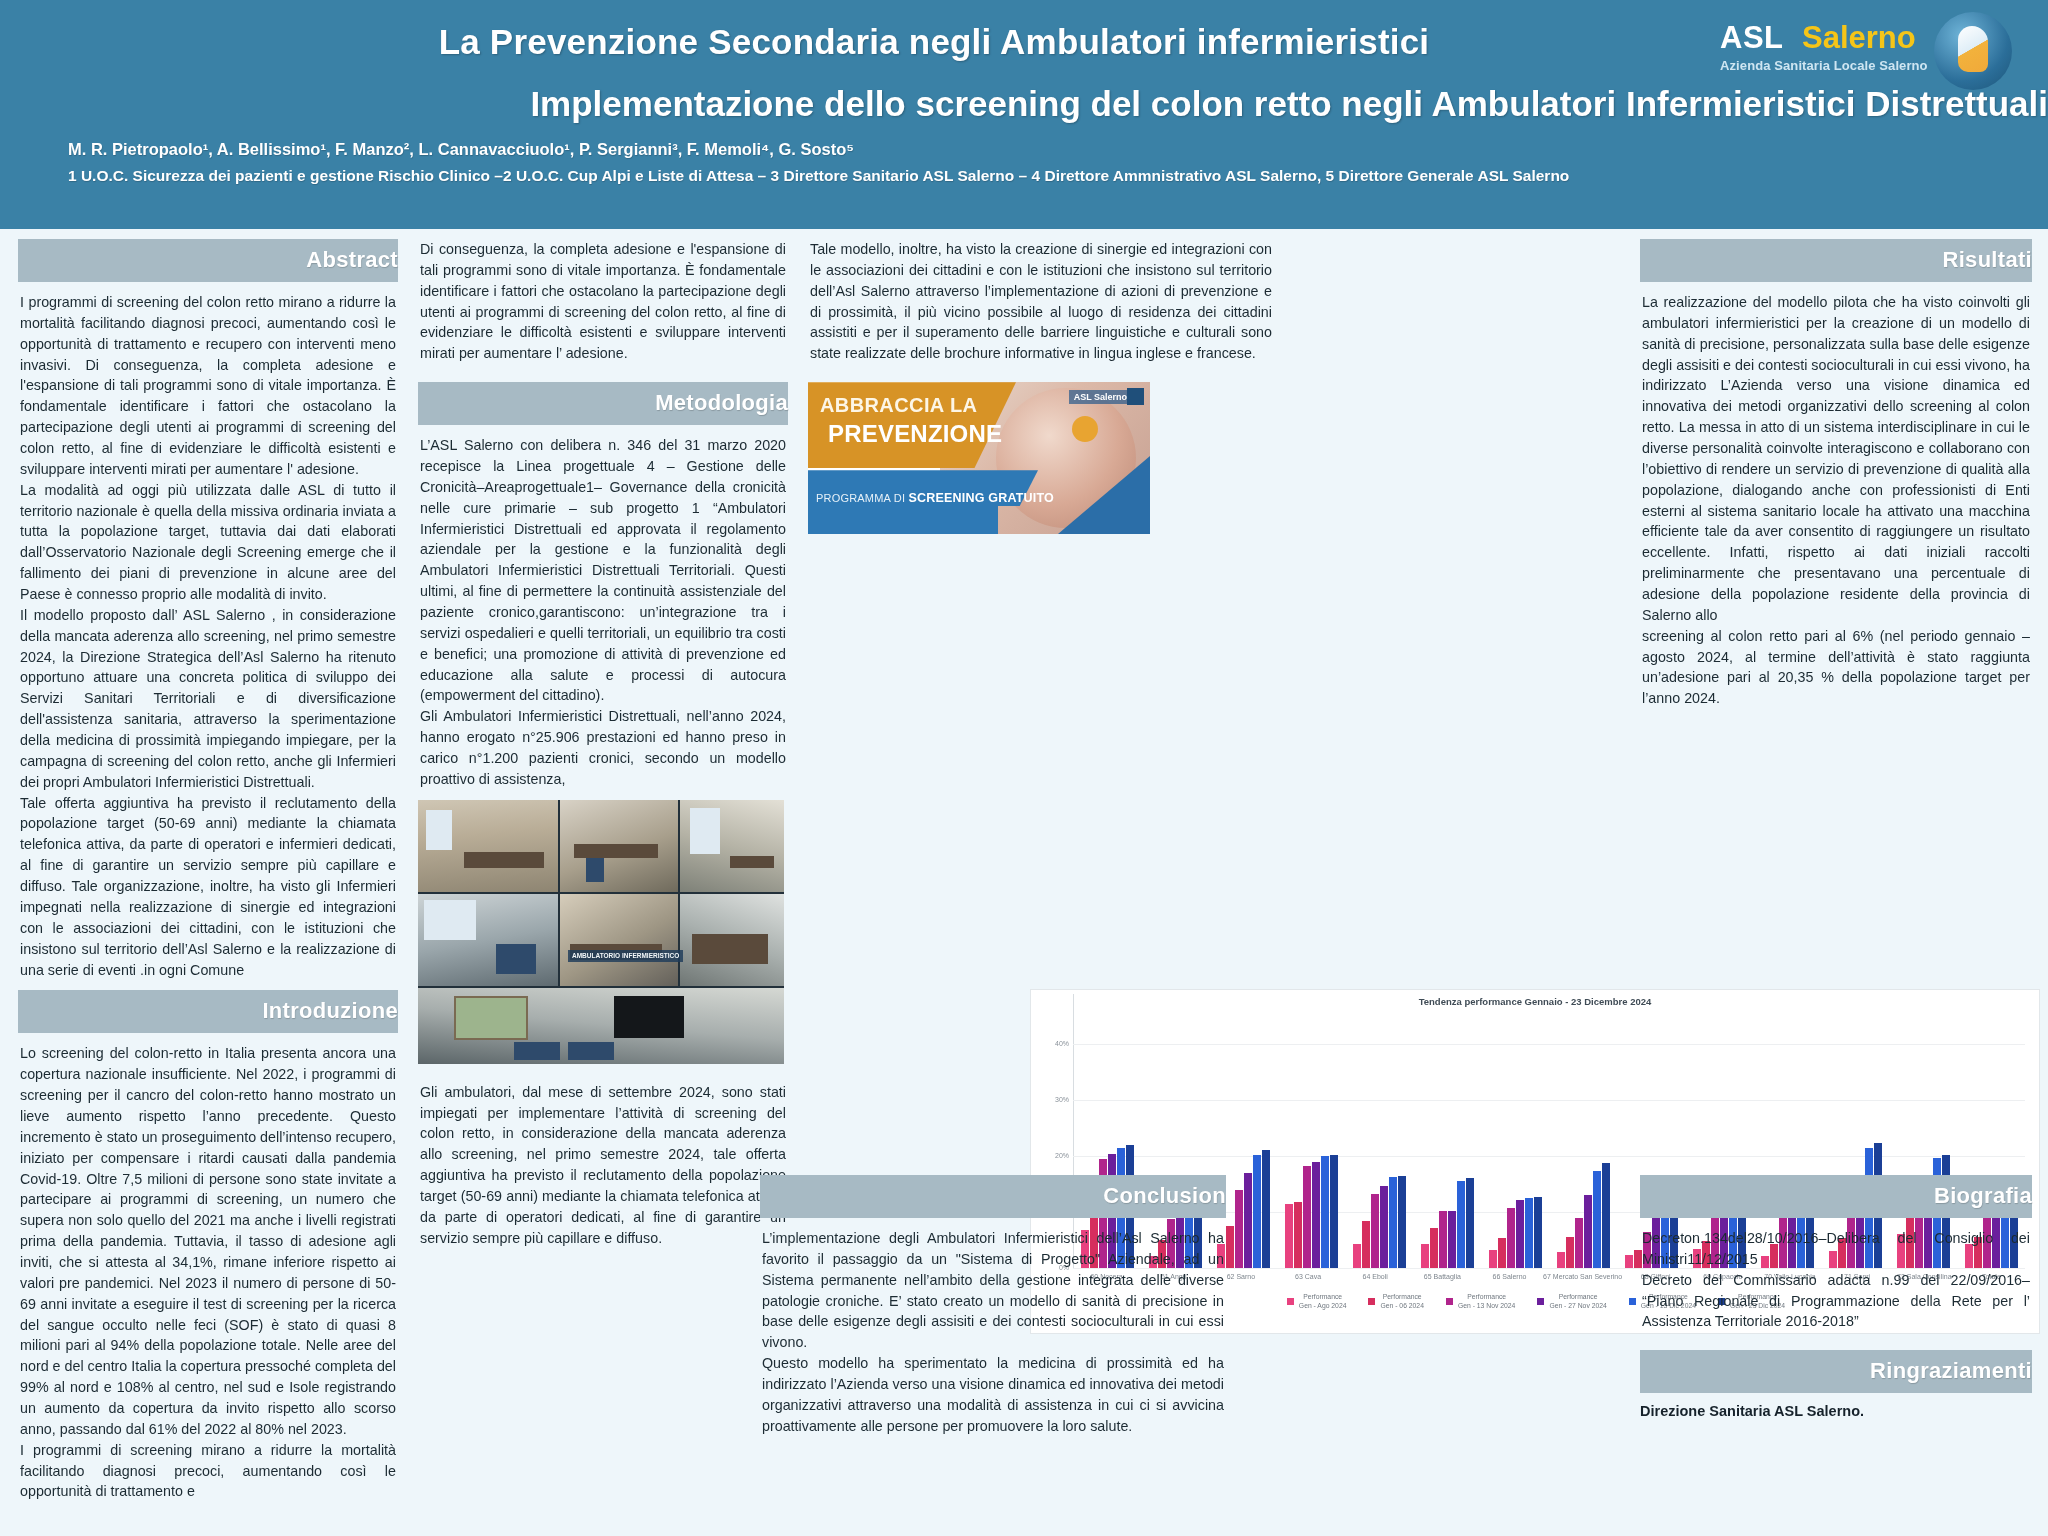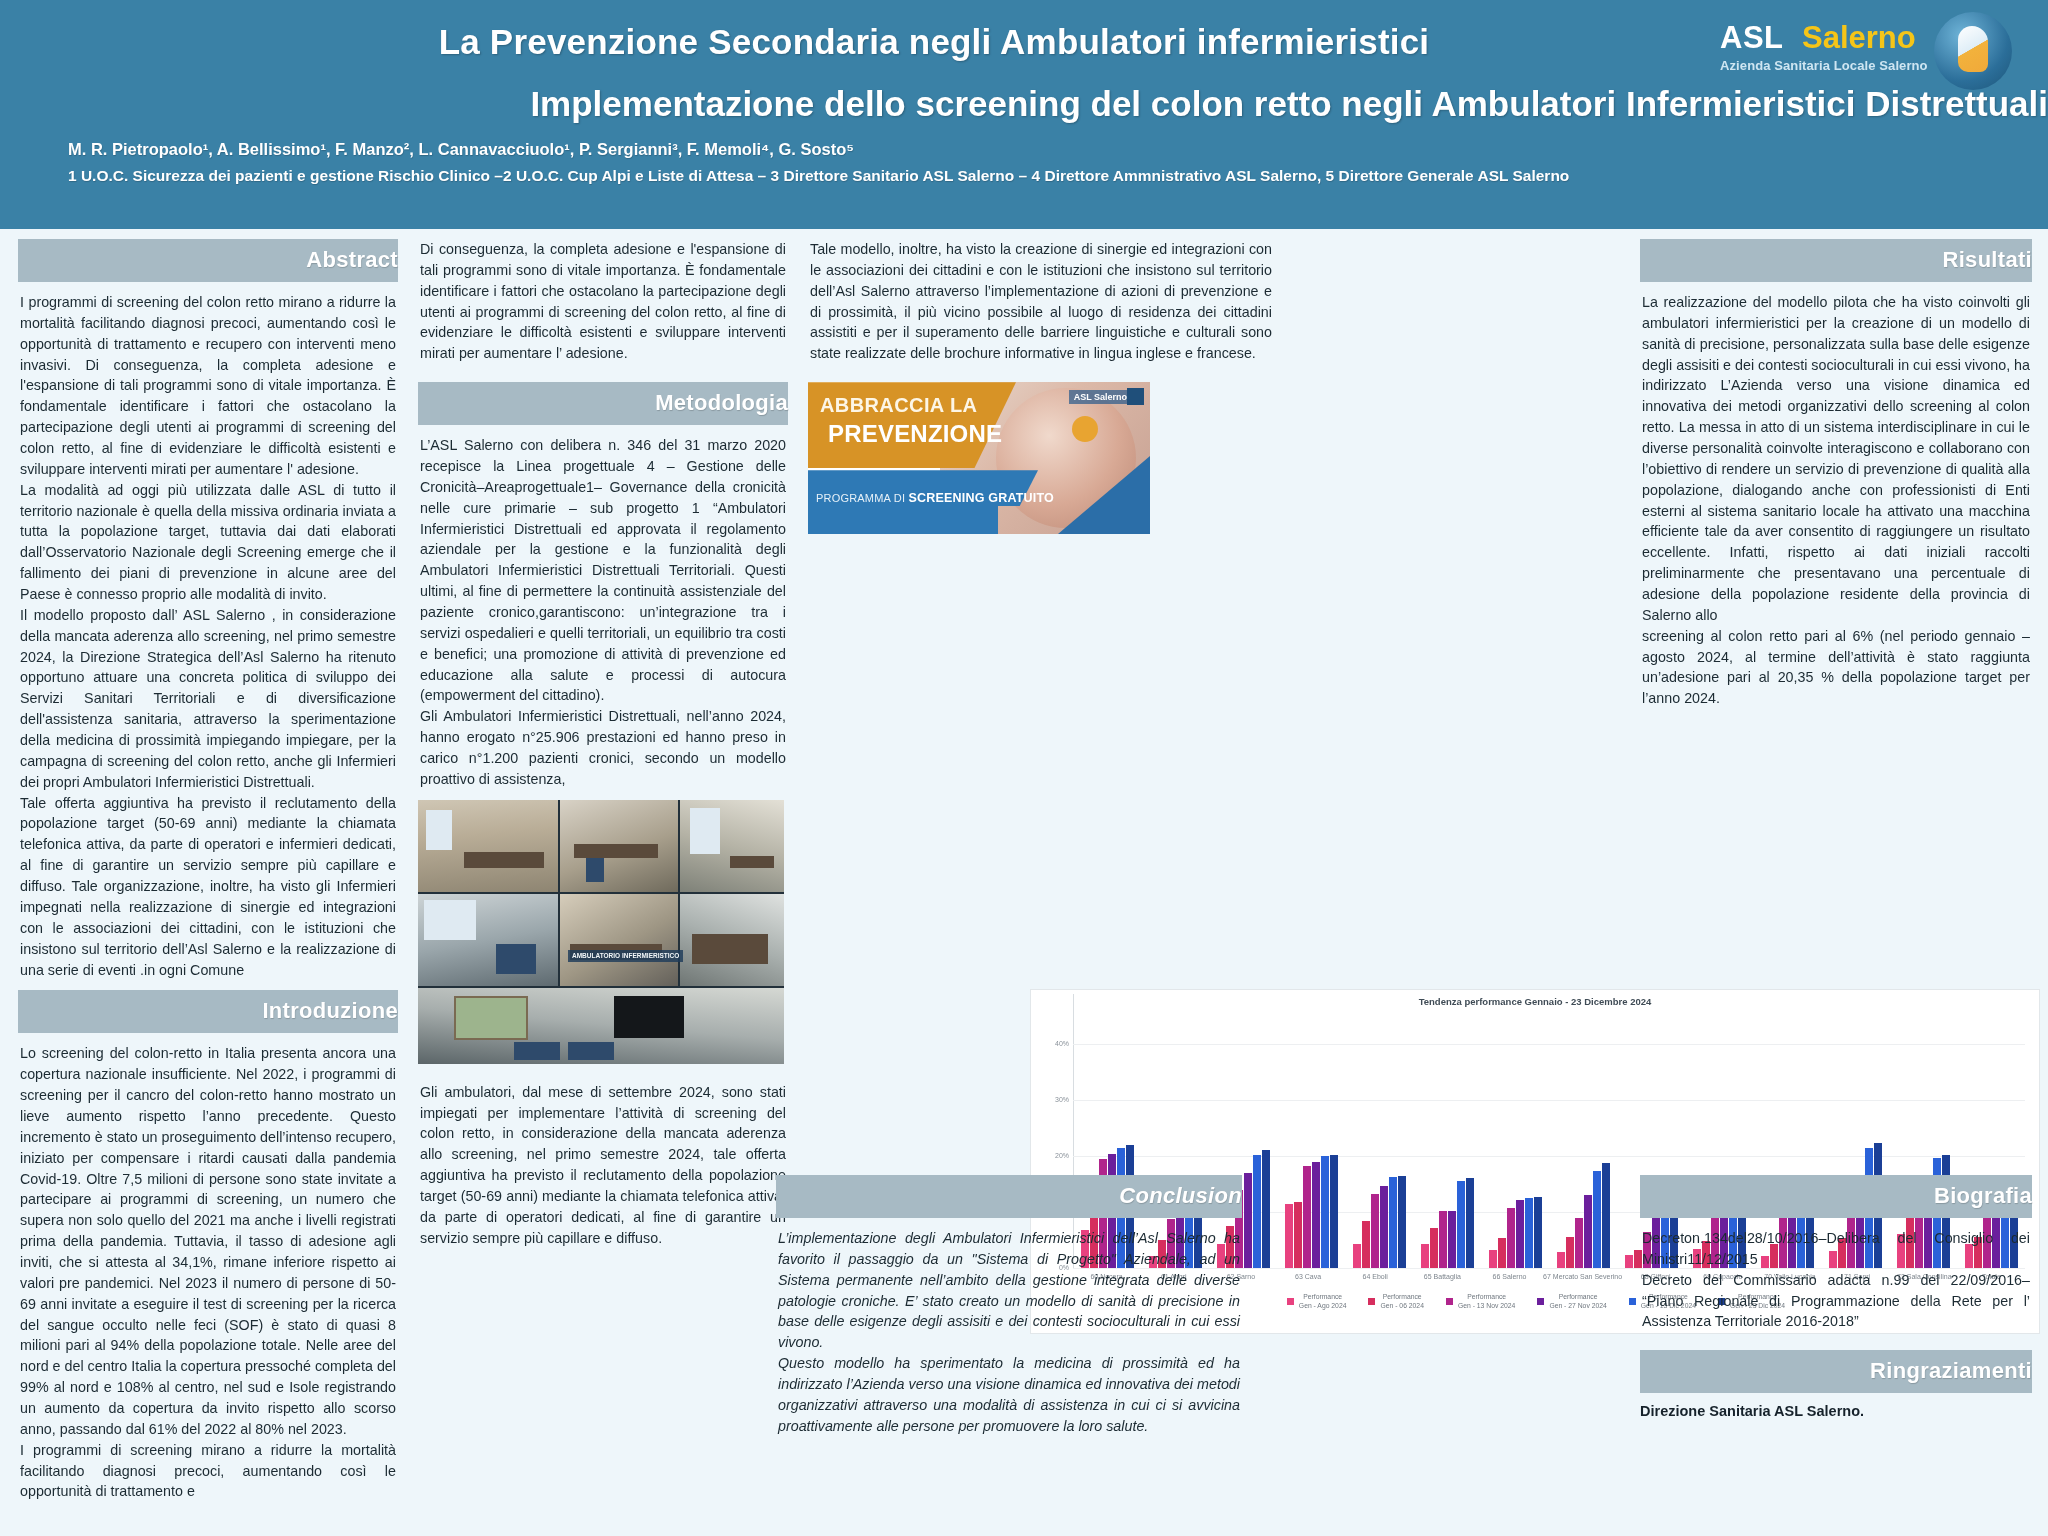--- a/index.html
+++ b/index.html
@@ -244,21 +244,21 @@
   }
   .legend {
     position: absolute; left: 0; top: 303px; width: 1010px;
     display: flex; justify-content: center; gap: 22px;
   }
   .lg { display: flex; align-items: center; gap: 5px; }
   .lg-sw { width: 7px; height: 7px; }
   .lg-tx { font-size: 6.8px; color: #6f777f; line-height: 1.3; text-align: center; }
 
   
-  .c3b { position: absolute; left: 776px; top: 946px; width: 466px; font-style: italic; }
+  .c3b { position: absolute; left: 760px; top: 946px; width: 466px; }
   .cR  { position: absolute; left: 1640px; top: 0px;  width: 392px; }
   .cRb { position: absolute; left: 1640px; top: 946px; width: 392px; }
   .thanks { font-size: 14.5px; font-weight: bold; color: #16222b; }
 </style>
 </head>
 <body>
 
 <div class="header">
   <div class="title-wrap">
     <div class="title-line1">La Prevenzione Secondaria negli Ambulatori infermieristici</div>

